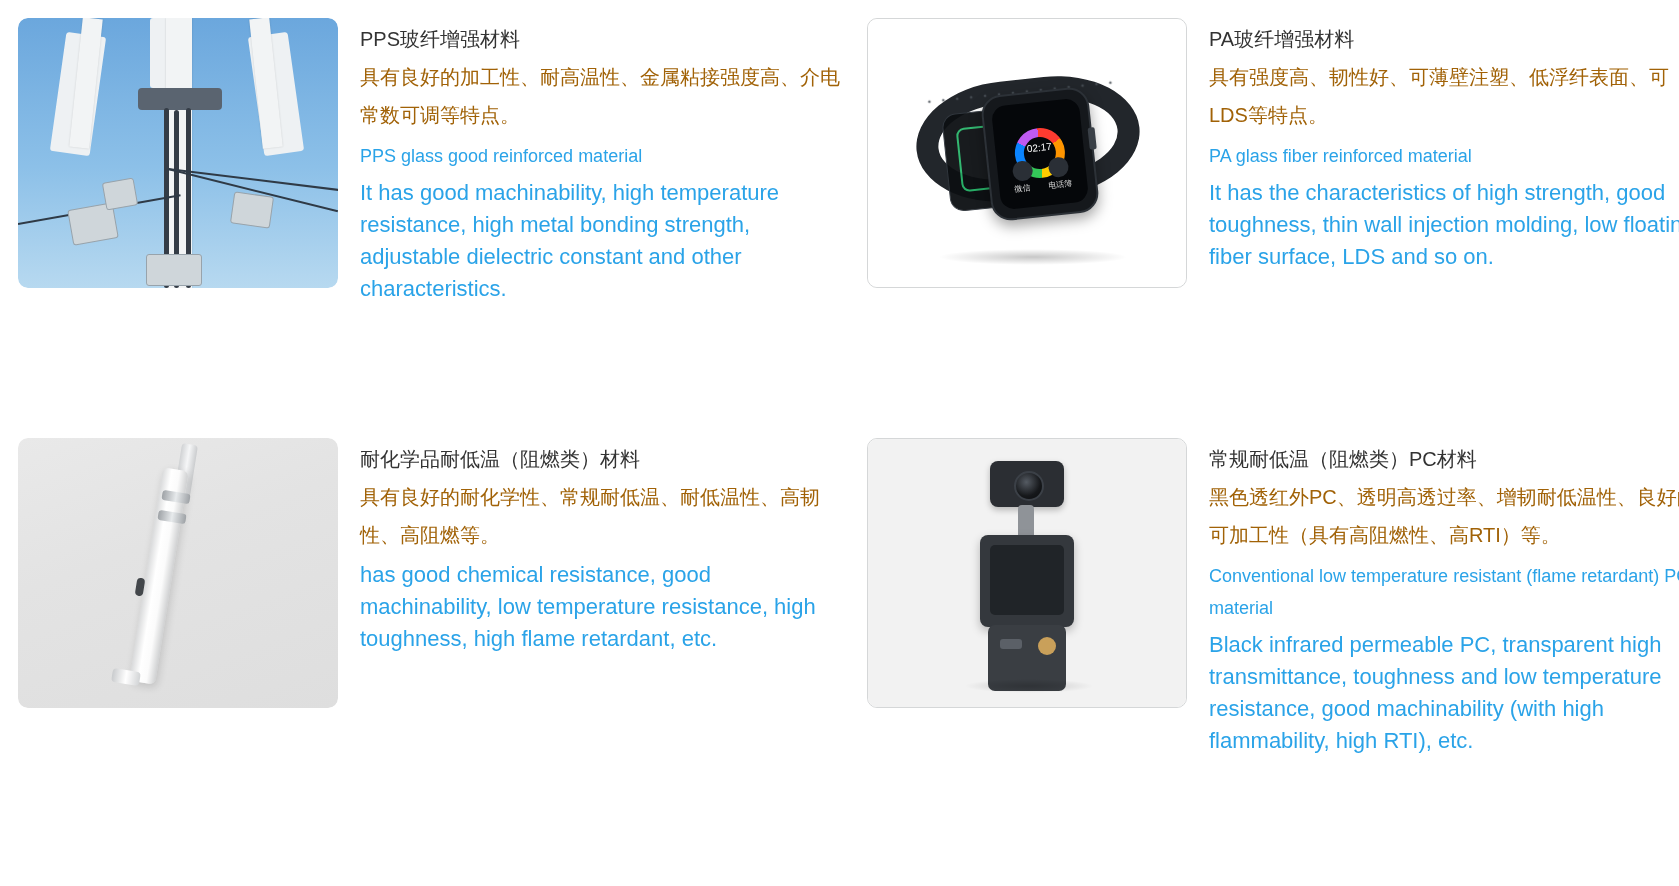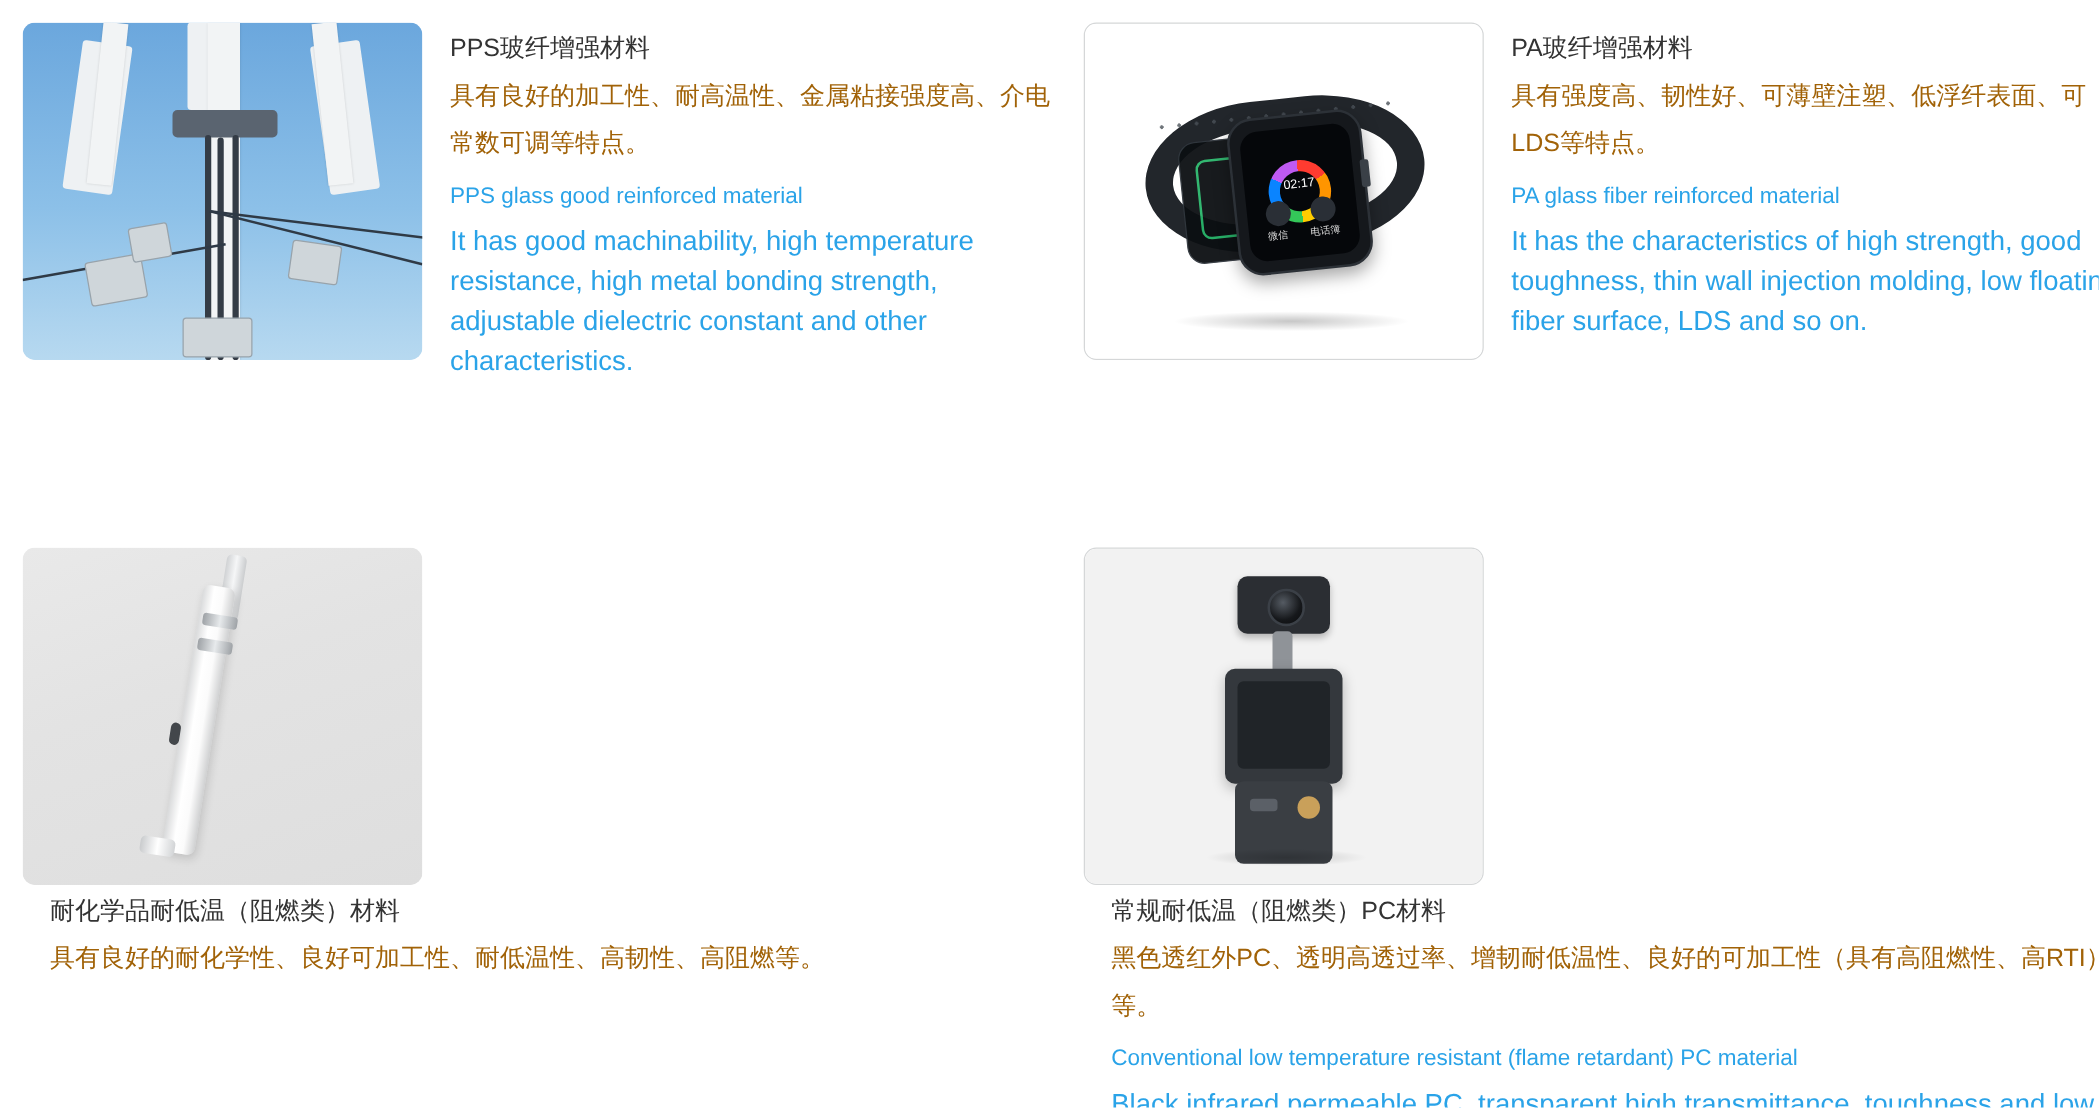--- a/index.html
+++ b/index.html
@@ -30,21 +30,20 @@
     padding-left: 18px;
     box-sizing: border-box;
   }
   .card {
     display: flex;
     align-items: flex-start;
     box-sizing: border-box;
   }
   .card-row2 {
     padding-top: 20px;
-    flex-direction: column;
   }
   .thumb {
     flex: 0 0 auto;
     width: 320px;
     height: 270px;
     border-radius: 10px;
     overflow: hidden;
     position: relative;
     box-sizing: border-box;
   }
@@ -354,21 +353,22 @@
           <div class="pen-tip"></div>
           <div class="pen-body"></div>
           <div class="pen-ring ring1"></div>
           <div class="pen-ring ring2"></div>
           <div class="pen-btn"></div>
           <div class="pen-cap-end"></div>
         </div>
       </div>
       <div class="text-col">
         <div class="cn-title">耐化学品耐低温（阻燃类）材料</div>
-        <div class="cn-desc">具有良好的耐化学性、良好可加工性、耐低温性、高韧性、高阻燃等。</div>
+        <div class="cn-desc">具有良好的耐化学性、常规耐低温、耐低温性、高韧性、高阻燃等。</div>
+        <div class="en-desc">has good chemical resistance, good machinability, low temperature resistance, high toughness, high flame retardant, etc.</div>
       </div>
     </div>
 
     <div class="card card-row2 col2">
       <div class="thumb bordered">
         <div class="thumb-inner">
           <div class="gimbal-bg"></div>
           <div class="g-head">
             <div class="g-lens"></div>
           </div>

